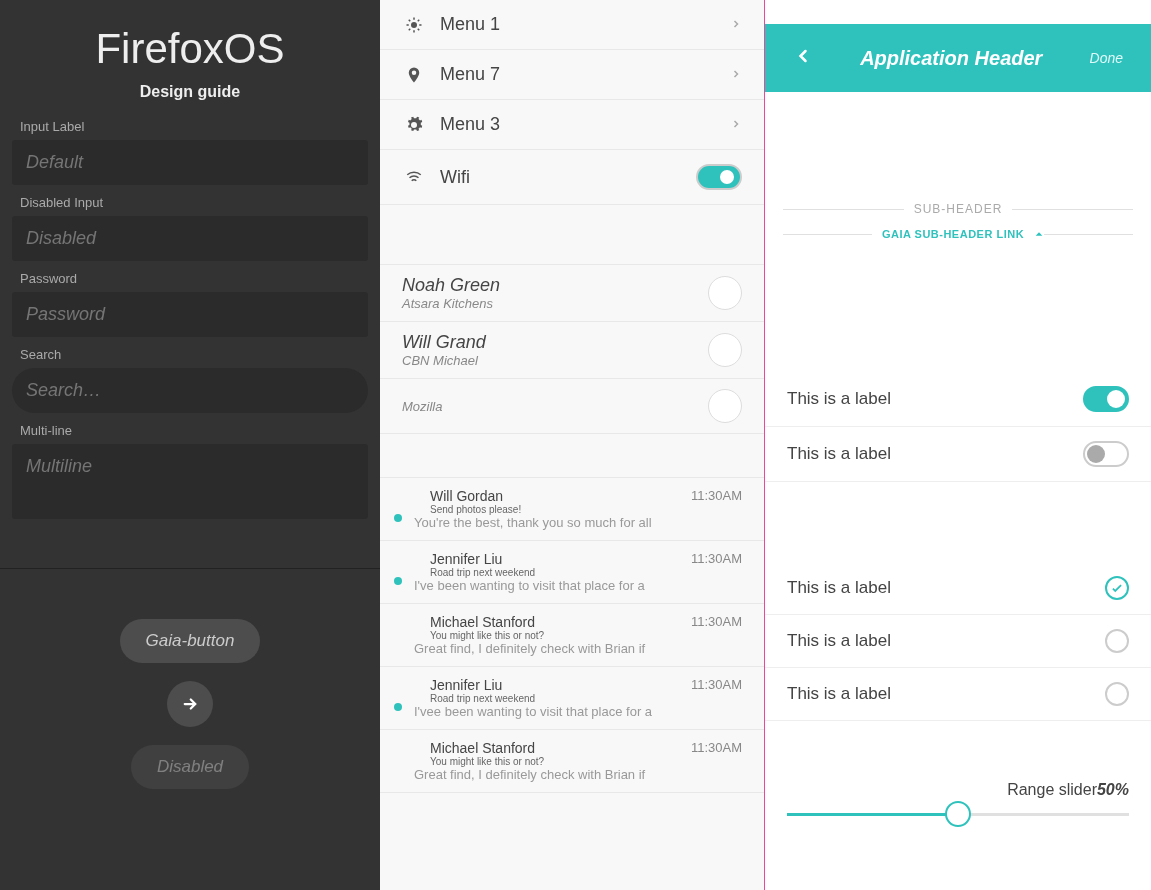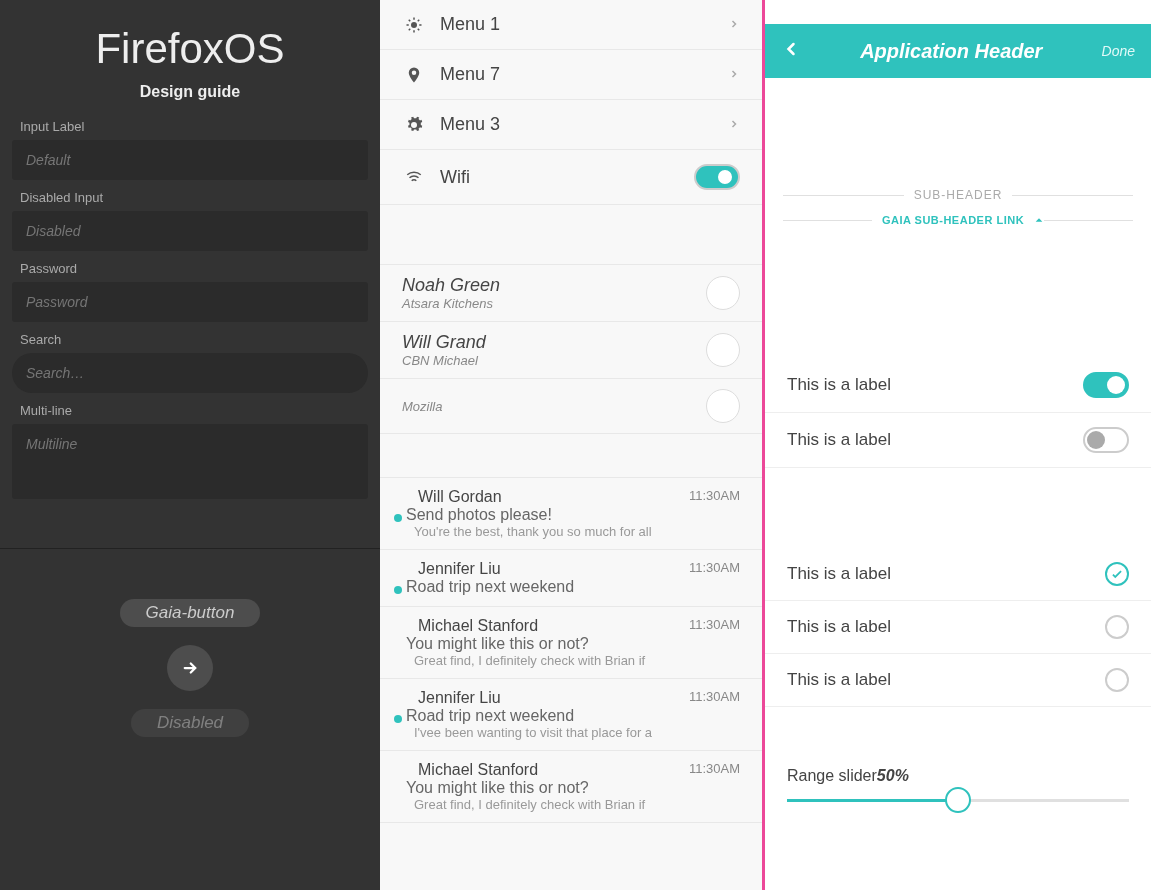--- a/index.html
+++ b/index.html
@@ -4,54 +4,54 @@
 <style>
 * { margin: 0; padding: 0; box-sizing: border-box; font-family: -apple-system, "Helvetica Neue", Arial, sans-serif; }
 body { width: 1151px; height: 890px; display: flex; background: #fff; overflow: hidden; }
 .col { height: 100%; overflow: hidden; }
 
 .left { width: 380px; background: #333; color: #eee; padding: 0; }
 .left h1 { font-size: 42px; font-weight: 300; text-align: center; padding: 25px 16px 10px; }
 .left .subtitle { text-align: center; font-size: 16px; font-weight: 600; margin-bottom: 18px; }
 .left .field { padding: 0 12px; margin-bottom: 10px; }
 .left .label { font-size: 13px; color: #aaa; margin-bottom: 6px; display: block; padding-left: 8px; }
-.left input, .left textarea { width: 100%; background: #2b2b2b; border: none; color: #ffffff; font-style: italic; font-size: 14px; padding: 12px 14px; border-radius: 3px; }
+.left input, .left textarea { width: 100%; background: #2b2b2b; border: none; color: #ffffff; font-style: italic; font-size: 18px; padding: 12px 14px; border-radius: 3px; }
 .left input.search { border-radius: 30px; }
 .left textarea { height: 75px; resize: none; }
 .left .divider { border-top: 1px solid #222; margin-top: 45px; }
 .left .btns { display: flex; flex-direction: column; align-items: center; gap: 18px; padding-top: 50px; }
-.left .btn { background: #4d4d4d; color: #ccc; font-style: italic; font-size: 17px; padding: 4px 26px; border-radius: 26px; border: none; cursor: pointer; }
+.left .btn { background: #4d4d4d; color: #ccc; font-style: italic; font-size: 17px; padding: 12px 26px; border-radius: 26px; border: none; cursor: pointer; }
 .left .btn.round { width: 46px; height: 46px; padding: 0; display: flex; align-items: center; justify-content: center; }
 .left .btn.disabled { opacity: .5; }
 
-.mid { width: 385px; background: #f8f8f8; border-right: 3px solid #ec4899; }
+.mid { width: 385px; background: #f8f8f8; border-right: 1px solid #ec4899; }
 .mid .menu-item { display: flex; align-items: center; padding: 14px 22px; border-bottom: 1px solid #e8e8e8; }
 .mid .menu-item .icon { width: 24px; color: #555; margin-right: 14px; display:flex; align-items:center; justify-content:center; }
 .mid .menu-item .text { flex: 1; font-size: 18px; color: #454545; font-weight: 500; }
 .mid .menu-item .chev { color: #aaa; }
 .toggle { width: 48px; height: 26px; background: #2fc2bd; border-radius: 26px; position: relative; cursor:pointer; }
 .toggle.light { border: 2px solid #ccc; width:46px; height:26px; }
 .toggle .knob { width: 18px; height: 18px; background: #fff; border-radius: 50%; position: absolute; top: 50%; transform: translateY(-50%); right: 4px; border:2px solid #2fc2bd; }
 .mid .spacer { height: 60px; border-bottom: 1px solid #e8e8e8; }
 .mid .contact { display:flex; align-items:center; padding: 10px 22px; border-bottom: 1px solid #e8e8e8; font-style: italic; }
 .mid .contact .info { flex:1; }
 .mid .contact .name { font-size: 18px; color:#454545; }
 .mid .contact .org { font-size: 13px; color:#888; }
 .mid .contact .ava { width: 34px; height:34px; border-radius:50%; background:#fff; border:1px solid #ddd; }
 .mid .spacer2 { height: 44px; border-bottom: 1px solid #e8e8e8; }
 .mid .msg { padding: 10px 22px; border-bottom: 1px solid #e8e8e8; position:relative; }
 .mid .msg .top { display:flex; justify-content:space-between; }
-.mid .msg .name { font-size:16px; color:#454545; margin-left:16px; }
+.mid .msg .name { font-size:14px; color:#454545; margin-left:28px; }
 .mid .msg .time { font-size:13px; color:#888; }
-.mid .msg .sub { font-size:16px; color:#666; margin-left:4px; }
+.mid .msg .sub { font-size:10px; color:#666; margin-left:28px; }
 .mid .msg .body { font-size:13px; color:#999; margin-left:12px; }
 .mid .msg .unread { position:absolute; left:14px; top:36px; width:8px; height:8px; border-radius:50%; background:#2fc2bd; }
 
 .right { flex:1; display:flex; flex-direction:column; }
-.right .header { height: 54px; background:#2fc2bd; color:#fff; display:flex; align-items:center; padding:0 16px; margin-top:24px; }
+.right .header { height: 68px; background:#2fc2bd; color:#fff; display:flex; align-items:center; padding:0 28px; margin-top:24px; }
 .right .header .back { cursor:pointer; }
 .right .header .title { flex:1; text-align:center; font-size:20px; font-style:italic; font-weight:600; }
 .right .header .done { font-size:14px; font-style:italic; color:#e0faf8; cursor:pointer; }
 .right .gap { height: 110px; }
 .right .subh { display:flex; align-items:center; padding: 0 18px; color:#aaa; font-size:12px; letter-spacing:1px; margin-bottom: 12px; }
 .right .subh .line { flex:1; height:1px; background:#e0e0e0; }
 .right .subh .t { padding:0 10px; }
 .right .subh.link .t { color:#2fc2bd; letter-spacing:0.5px; font-size:11px; font-weight:600; }
 .right .gap2 { height: 120px; }
 .right .row { display:flex; align-items:center; padding: 14px 22px; border-bottom:1px solid #eee; }
@@ -59,21 +59,21 @@
 .right .switch { width:46px; height:26px; border-radius:26px; border:2px solid #ccc; position:relative; cursor:pointer; }
 .right .switch.on { background:#2fc2bd; border-color:#2fc2bd; }
 .right .switch.on .knob { right:2px; }
 .right .switch .knob { width:18px; height:18px; border-radius:50%; background:#aaa; position:absolute; top:2px; left:2px; }
 .right .switch.on .knob { background:#fff; left:auto; }
 .right .gap3 { height: 80px; }
 .right .check { width:24px; height:24px; border-radius:50%; border:2px solid #ccc; display:flex; align-items:center; justify-content:center; cursor:pointer; }
 .right .check.on { border-color:#2fc2bd; color:#2fc2bd; }
 .right .radio { width:24px; height:24px; border-radius:50%; border:2px solid #ccc; cursor:pointer; }
 .right .slider-sec { padding: 20px 22px; }
-.right .slider-sec .head { display:flex; justify-content:flex-start; font-size:16px; color:#444; margin-bottom: 14px; }
+.right .slider-sec .head { display:flex; justify-content:flex-end; font-size:16px; color:#444; margin-bottom: 14px; }
 .right .slider-sec .val { font-style:italic; font-weight:600; }
 .right .track { height:3px; background:#e0e0e0; position:relative; }
 .right .track .fill { height:3px; background:#2fc2bd; width:50%; }
 .right .track .thumb { width:26px; height:26px; border-radius:50%; background:#fff; border:2px solid #2fc2bd; position:absolute; top:-12px; left:calc(50% - 13px); cursor:pointer; }
 </style>
 </head>
 <body>
 
 <div class="col left">
   <h1>FirefoxOS</h1>
@@ -205,20 +205,21 @@
       <div class="sub">Send photos please!</div>
       <div class="body">You're the best, thank you so much for all</div>
     </div>
       <div class="msg">
       <div class="unread"></div>
       <div class="top">
         <div class="name">Jennifer Liu</div>
         <div class="time">11:30AM</div>
       </div>
       <div class="sub">Road trip next weekend</div>
+      <div class="body">I've been wanting to visit that place for a</div>
     </div>
       <div class="msg">
 
       <div class="top">
         <div class="name">Michael Stanford</div>
         <div class="time">11:30AM</div>
       </div>
       <div class="sub">You might like this or not?</div>
       <div class="body">Great find, I definitely check with Brian if</div>
     </div>

